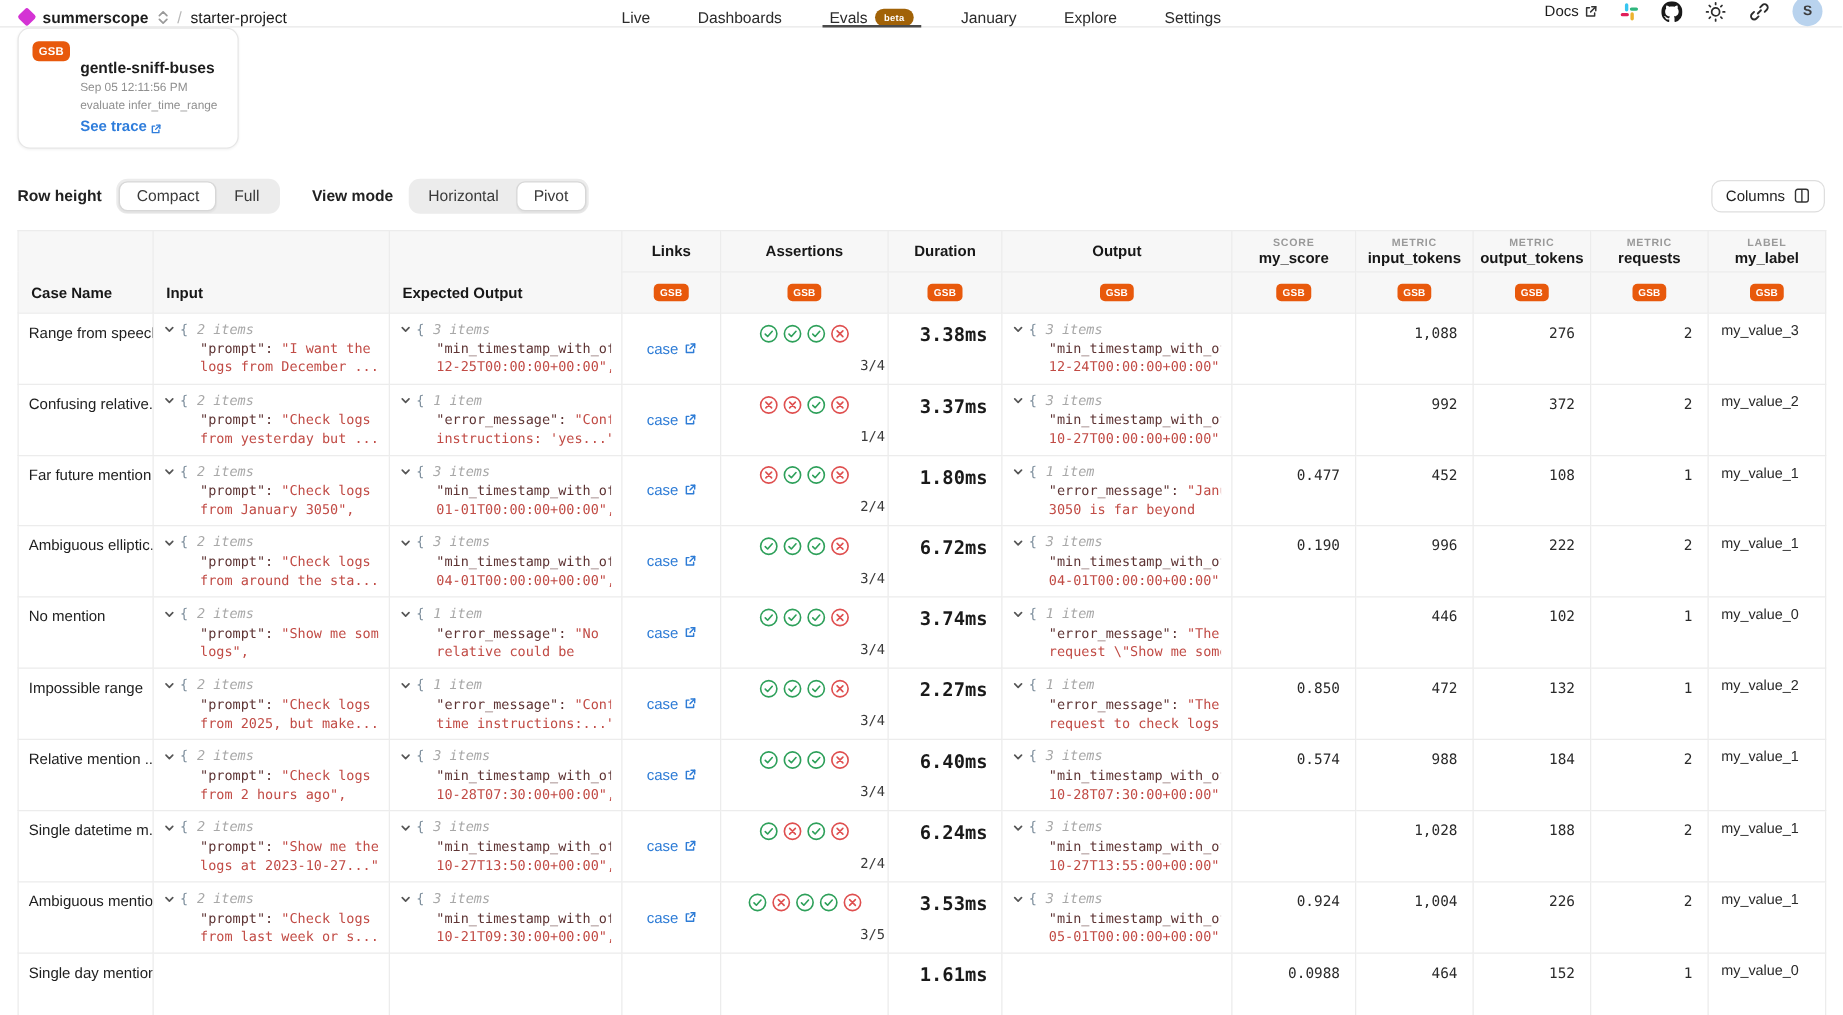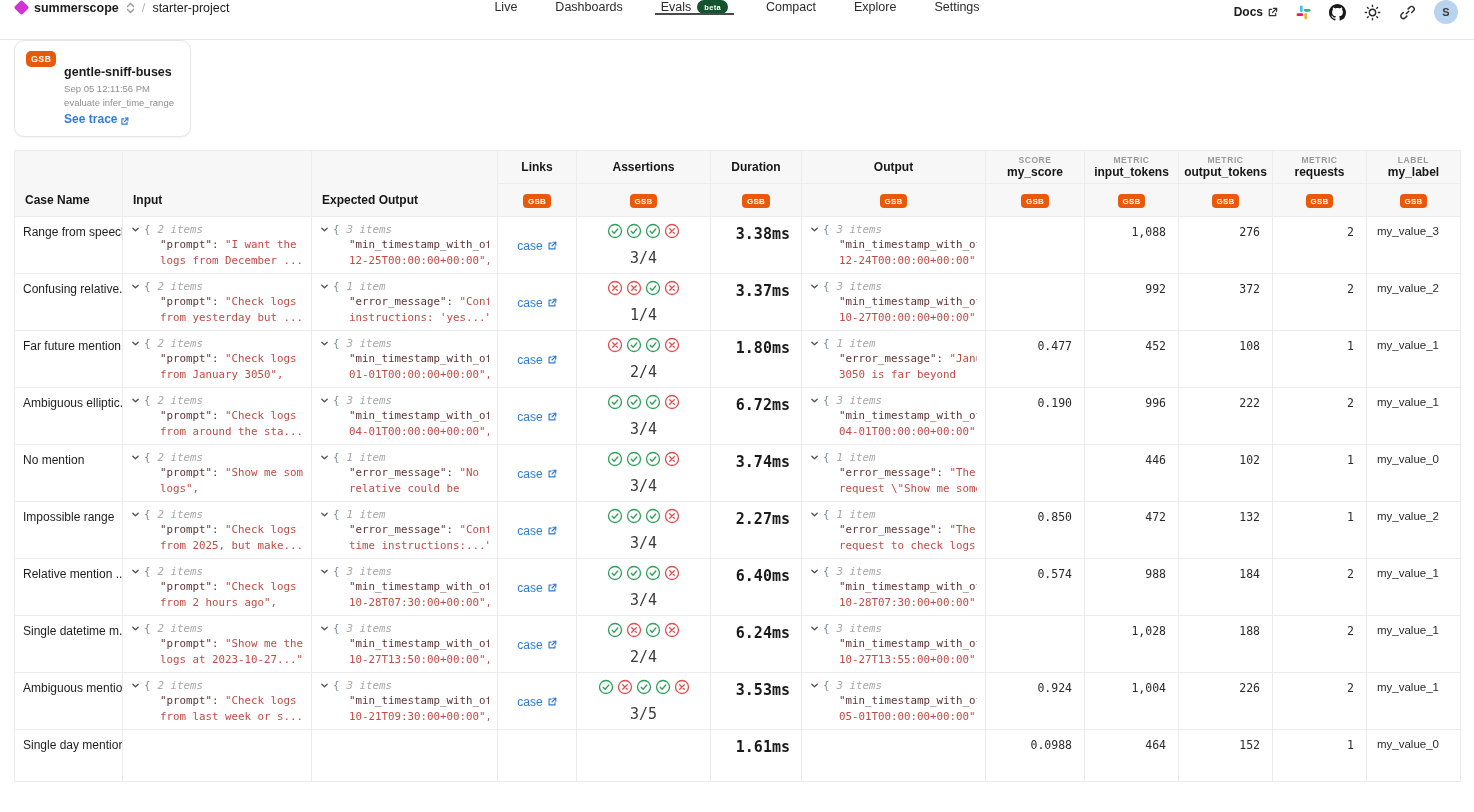--- a/index.html
+++ b/index.html
@@ -1,35 +1,35 @@
 <!DOCTYPE html>
 <html><head>
 <meta charset="utf-8">
 <style>
   * { margin:0; padding:0; box-sizing:border-box; }
   html,body { width:1474px; height:812px; overflow:hidden; background:#ffffff;
     font-family:"Liberation Sans","DejaVu Sans",sans-serif; color:#1c1c1c; }
 
   
-  .topnav { height:40px; display:flex; align-items:flex-start; border-bottom:1px solid #e8e8e8;
+  .topnav { height:22px; display:flex; align-items:flex-end; border-bottom:1px solid #e8e8e8;
     padding:0 16px; background:#fff; }
   .nav-left { display:flex; align-items:center; gap:7px; font-size:12.5px; min-width:330px; }
   .brand-diamond { width:11px; height:11px; background:#d433d4; transform:rotate(45deg); border-radius:2px; }
   .org-name { font-weight:600; }
   .selector-caret svg { display:block; }
   .crumb-sep { color:#b8b8b8; font-size:13px; }
   .nav-center { flex:1; display:flex; justify-content:center; align-items:stretch; gap:38px; }
   .nav-item { position:relative; display:flex; align-items:center; gap:6px; font-size:12.5px;
     color:#2b2b2b; cursor:pointer; }
   .nav-item.active::after { content:""; position:absolute; left:-6px; right:-6px; bottom:-1px;
     height:2px; background:#4a4a4a; }
-  .beta-pill { background:#14532d; color:#fff; font-size:7.5px; font-weight:700; padding:2.5px 7px;
+  .beta-pill { background:#a16207; color:#fff; font-size:7.5px; font-weight:700; padding:2.5px 7px;
     border-radius:9px; letter-spacing:.3px; }
   .nav-right { display:flex; align-items:center; gap:18px; min-width:330px; justify-content:flex-end; }
-  .docs-link { display:flex; align-items:center; gap:4px; font-size:12px; font-weight:700; cursor:pointer; }
+  .docs-link { display:flex; align-items:center; gap:4px; font-size:12px; font-weight:400; cursor:pointer; }
   .icon-btn { display:flex; align-items:center; cursor:pointer; }
   .avatar { width:24px; height:24px; border-radius:50%; background:#b9d3ee; display:flex;
     align-items:center; justify-content:center; font-size:11px; font-weight:600; color:#3c3c3c; }
 
   
   .page { padding:0 14px; }
   .page-title { font-size:17px; font-weight:700; margin:17px 0 14px; color:#141414; }
 
   .exp-card { display:inline-flex; gap:8px; border:1px solid #e6e6e6; border-radius:10px;
     padding:10px 16px 10px 11px; box-shadow:0 1px 2px rgba(0,0,0,.05); background:#fff; }
@@ -60,21 +60,21 @@
   .col-title { font-size:12px; font-weight:700; color:#171717; }
   th.badge-cell { text-align:center; padding:6px 0 8px; vertical-align:middle; }
   .gsb-chip { display:inline-block; background:#e8590c; color:#fff; font-weight:700; font-size:8px;
     border-radius:4px; padding:2.5px 5px; letter-spacing:.2px; cursor:pointer; }
 
   tbody td { vertical-align:top; padding:5px 8px; height:52px; border-color:#efefef; }
   td.case-cell { font-size:12px; color:#1d1d1d; padding-top:8px; white-space:nowrap; overflow:hidden; }
   td.link-cell, td.assert-cell { vertical-align:middle; text-align:center; padding:4px 2px; }
   .case-link { color:#2e7cd6; font-size:12px; display:inline-flex; align-items:center; gap:4px; cursor:pointer; }
   .assert-icons { display:flex; justify-content:center; gap:3px; }
-  .assert-ratio { margin-top:6px; font-family:"DejaVu Sans Mono","Liberation Mono",monospace; font-size:15px; color:#3a3a3a; }
+  .assert-ratio { margin-top:6px; font-family:"DejaVu Sans Mono","Liberation Mono",monospace; font-size:11px; color:#3a3a3a;text-align:right; }
   .a-pass { color:#2ea05a; } .a-fail { color:#df4f4f; }
   td.dur-cell { text-align:right; font-family:"DejaVu Sans Mono","Liberation Mono",monospace;
     font-size:15px; font-weight:700; color:#1a1a1a; padding-top:8px; padding-right:11px; }
   td.num-cell { text-align:right; font-family:"DejaVu Sans Mono","Liberation Mono",monospace;
     font-size:11.5px; color:#2a2a2a; padding-top:8px; padding-right:12px; }
   td.label-cell { font-size:11.5px; color:#2a2a2a; padding-top:8px; padding-left:10px; white-space:nowrap; }
 
   
   .jcell { font-family:"DejaVu Sans Mono","Liberation Mono",monospace; font-size:10.8px; line-height:1.42; overflow:hidden; }
   .jhead { display:flex; align-items:center; gap:4px; white-space:nowrap; }
@@ -107,21 +107,21 @@
         <span>Live</span>
       </span>
     <span class="nav-item">
         <span>Dashboards</span>
       </span>
     <span class="nav-item active">
       <span>Evals</span>
       <span class="beta-pill">beta</span>
     </span>
     <span class="nav-item">
-        <span>Compact</span>
+        <span>January</span>
       </span>
     <span class="nav-item">
         <span>Explore</span>
       </span>
     <span class="nav-item">
         <span>Settings</span>
       </span>
   </nav>
 
   <div class="nav-right">
@@ -175,20 +175,39 @@
         <span>See trace</span>
         <svg width="9" height="9" viewBox="0 0 12 12" fill="none" stroke="#2f7ddb" stroke-width="1.5" stroke-linecap="round" stroke-linejoin="round">
             <path d="M5 2.5H2.5v7h7V7"></path>
             <path d="M7 1.5h3.5V5"></path>
             <path d="M10.5 1.5 6 6"></path>
           </svg>
       </div>
     </div>
   </div>
 
+  <div class="controls">
+    <span class="ctl-label">Row height</span>
+    <div class="segmented">
+      <span class="seg-opt selected">Compact</span>
+      <span class="seg-opt">Full</span>
+    </div>
+    <span class="ctl-label">View mode</span>
+    <div class="segmented">
+      <span class="seg-opt">Horizontal</span>
+      <span class="seg-opt selected">Pivot</span>
+    </div>
+    <button class="columns-btn">
+      <span>Columns</span>
+      <svg width="13" height="13" viewBox="0 0 14 14" fill="none" stroke="#333" stroke-width="1.2">
+          <rect x="1.5" y="1.5" width="11" height="11" rx="2"></rect>
+          <path d="M7 1.5v11"></path>
+        </svg>
+    </button>
+  </div>
 
   <div class="table-wrap">
     <table class="results">
         <colgroup>
           <col style="width:108px">
           <col style="width:189px">
           <col style="width:186px">
           <col style="width:79px">
           <col style="width:134px">
           <col style="width:91px">

